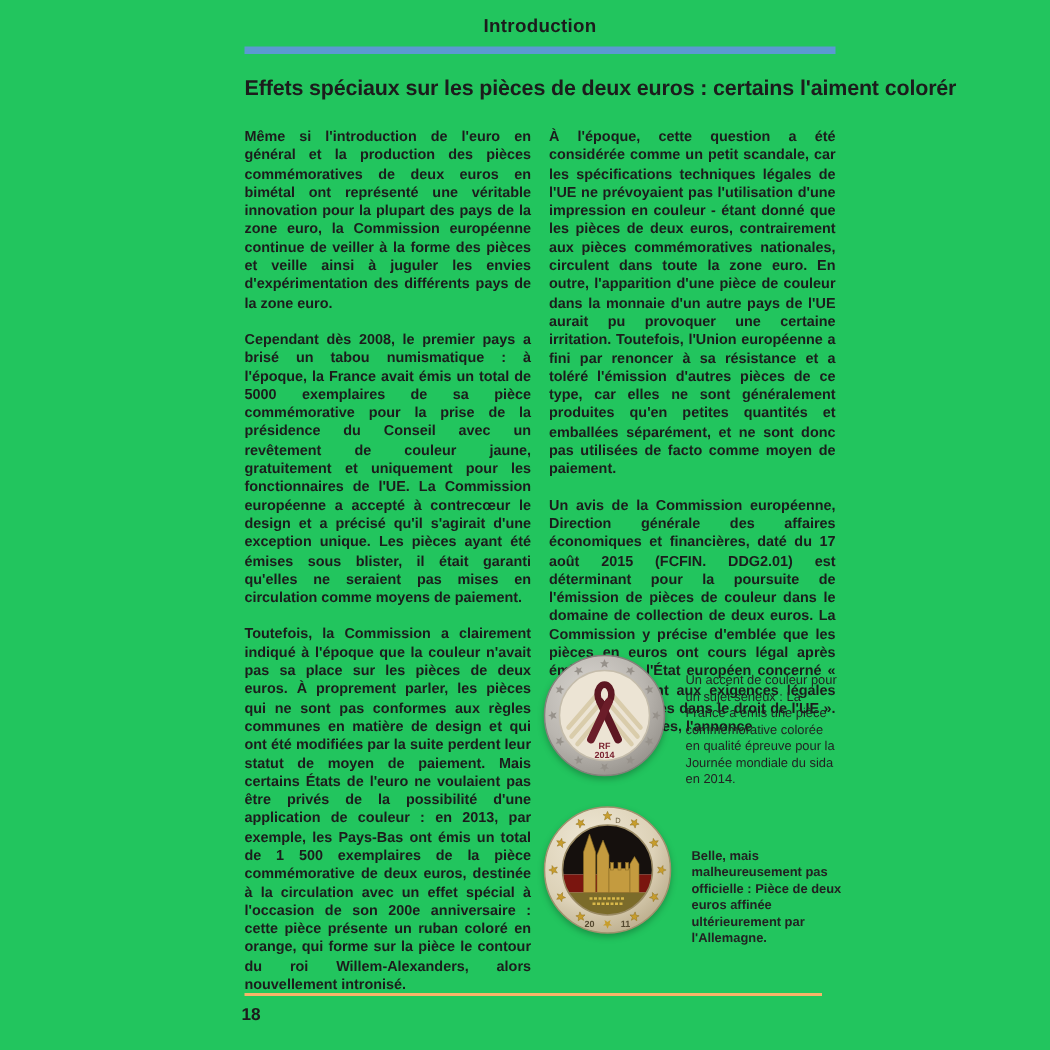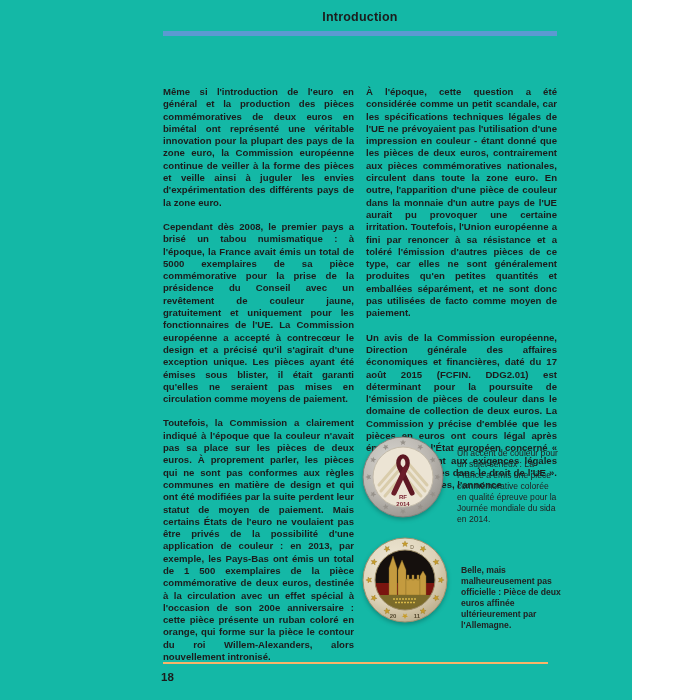--- a/index.html
+++ b/index.html
@@ -1,17 +1,17 @@
 <!DOCTYPE html>
 <html lang="fr"><head>
 <meta charset="utf-8">
 <style>
   html,body{margin:0;padding:0;background:#ffffff;}
   .page{
-    position:relative;width:632px;height:700px;background:#14b8a6;
+    position:relative;width:700px;height:700px;background:#22c55e;
     font-family:"Liberation Sans","DejaVu Sans",sans-serif;color:#1c1c1c;
     overflow:hidden;
   }
   .header-label{
     position:absolute;top:10px;left:163px;width:394px;
     text-align:center;font-size:12.5px;font-weight:bold;letter-spacing:.2px;
   }
   .header-rule{
     position:absolute;top:31px;left:163px;width:394px;height:5px;
     background:#5b9ad2;
@@ -50,20 +50,21 @@
   }
 </style>
 </head>
 <body>
 
 <div class="page">
 
   <div class="header-label">Introduction</div>
   <div class="header-rule"></div>
 
+  <div class="article-title">Effets spéciaux sur les pièces de deux euros : certains l'aiment colorér</div>
 
   <div class="columns">
     <div class="col">
       <p>Même si l'introduction de l'euro en général et la production des pièces commémoratives de deux euros en bimétal ont représenté une véritable innovation pour la plupart des pays de la zone euro, la Commission européenne continue de veiller à la forme des pièces et veille ainsi à juguler les envies d'expérimentation des différents pays de la zone euro.</p>
       <p>Cependant dès 2008, le premier pays a brisé un tabou numismatique : à l'époque, la France avait émis un total de 5000 exemplaires de sa pièce commémorative pour la prise de la présidence du Conseil avec un revêtement de couleur jaune, gratuitement et uniquement pour les fonctionnaires de l'UE. La Commission européenne a accepté à contrecœur le design et a précisé qu'il s'agirait d'une exception unique. Les pièces ayant été émises sous blister, il était garanti qu'elles ne seraient pas mises en circulation comme moyens de paiement.</p>
       <p>Toutefois, la Commission a clairement indiqué à l'époque que la couleur n'avait pas sa place sur les pièces de deux euros. À proprement parler, les pièces qui ne sont pas conformes aux règles communes en matière de design et qui ont été modifiées par la suite perdent leur statut de moyen de paiement. Mais certains États de l'euro ne voulaient pas être privés de la possibilité d'une application de couleur : en 2013, par exemple, les Pays-Bas ont émis un total de 1 500 exemplaires de la pièce commémorative de deux euros, destinée à la circulation avec un effet spécial à l'occasion de son 200e anniversaire : cette pièce présente un ruban coloré en orange, qui forme sur la pièce le contour du roi Willem-Alexanders, alors nouvellement intronisé.</p>
     </div>
     <div class="col">
       <p>À l'époque, cette question a été considérée comme un petit scandale, car les spécifications techniques légales de l'UE ne prévoyaient pas l'utilisation d'une impression en couleur - étant donné que les pièces de deux euros, contrairement aux pièces commémoratives nationales, circulent dans toute la zone euro. En outre, l'apparition d'une pièce de couleur dans la monnaie d'un autre pays de l'UE aurait pu provoquer une certaine irritation. Toutefois, l'Union européenne a fini par renoncer à sa résistance et a toléré l'émission d'autres pièces de ce type, car elles ne sont généralement produites qu'en petites quantités et emballées séparément, et ne sont donc pas utilisées de facto comme moyen de paiement.</p>
       <p>Un avis de la Commission européenne, Direction générale des affaires économiques et financières, daté du 17 août 2015 (FCFIN. DDG2.01) est déterminant pour la poursuite de l'émission de pièces de couleur dans le domaine de collection de deux euros. La Commission y précise d'emblée que les pièces en euros ont cours légal après émission par l'État européen concerné « si elles satisfont aux exigences légales telles que définies dans le droit de l'UE ». En d'autres termes, l'annonce</p>

